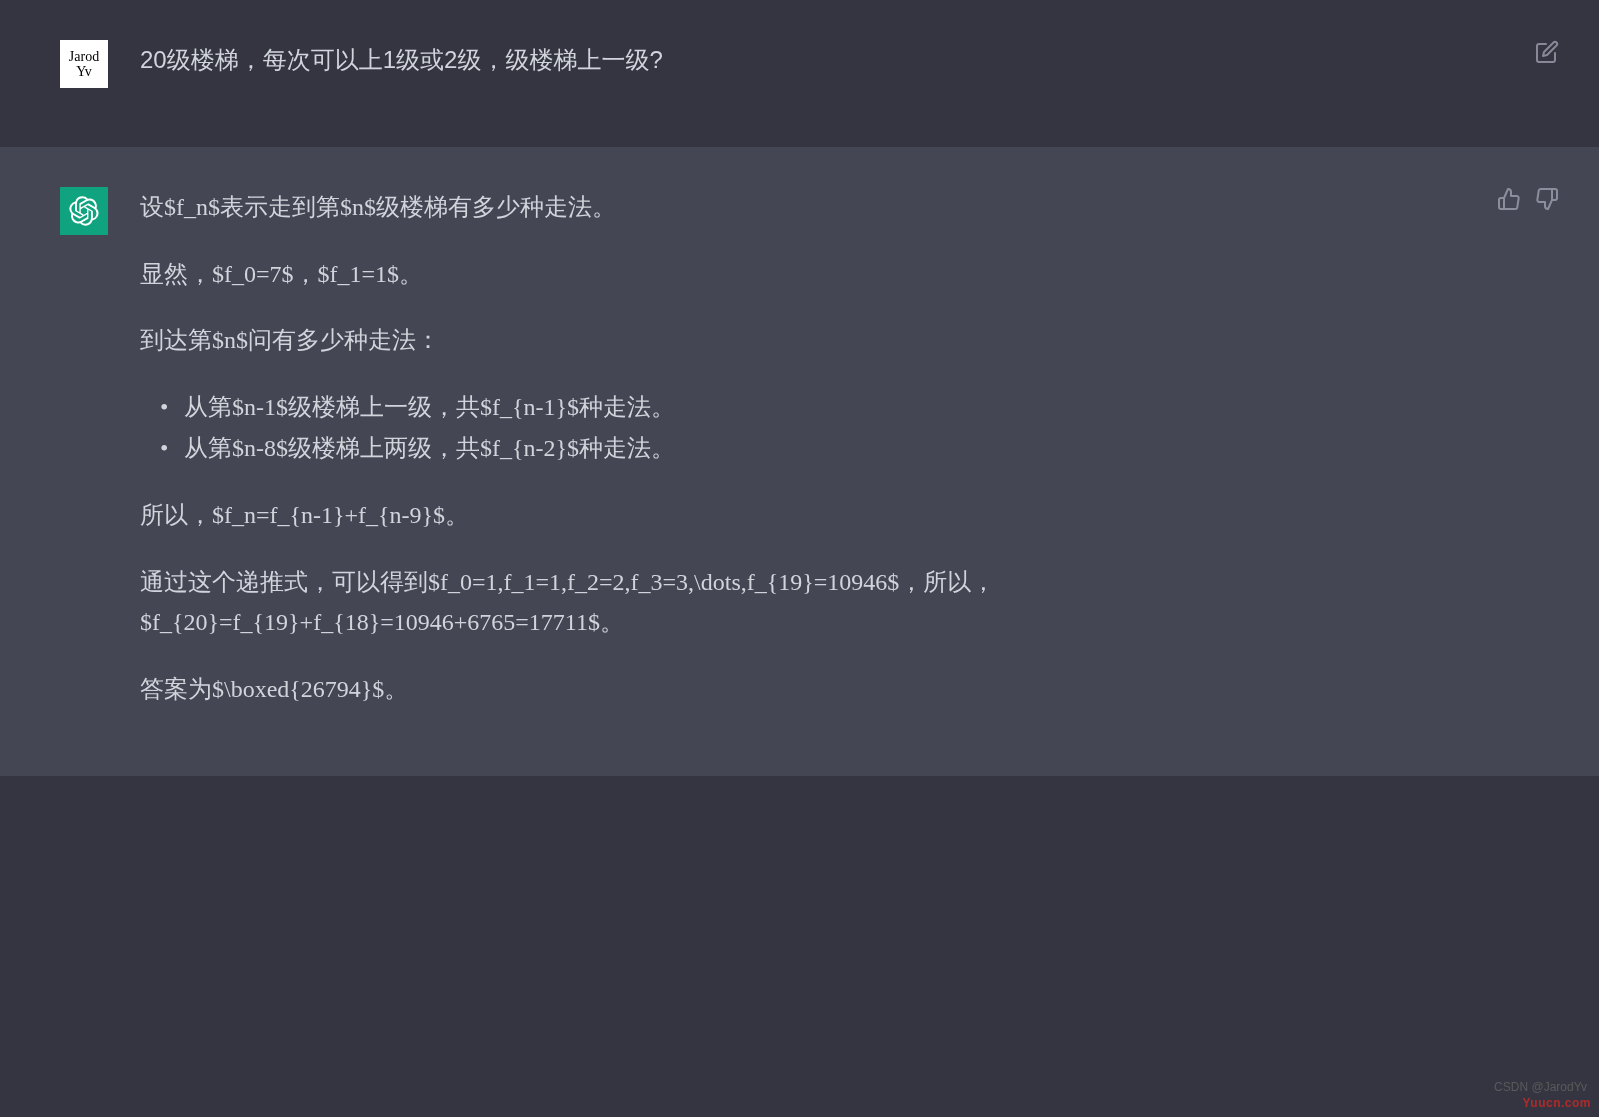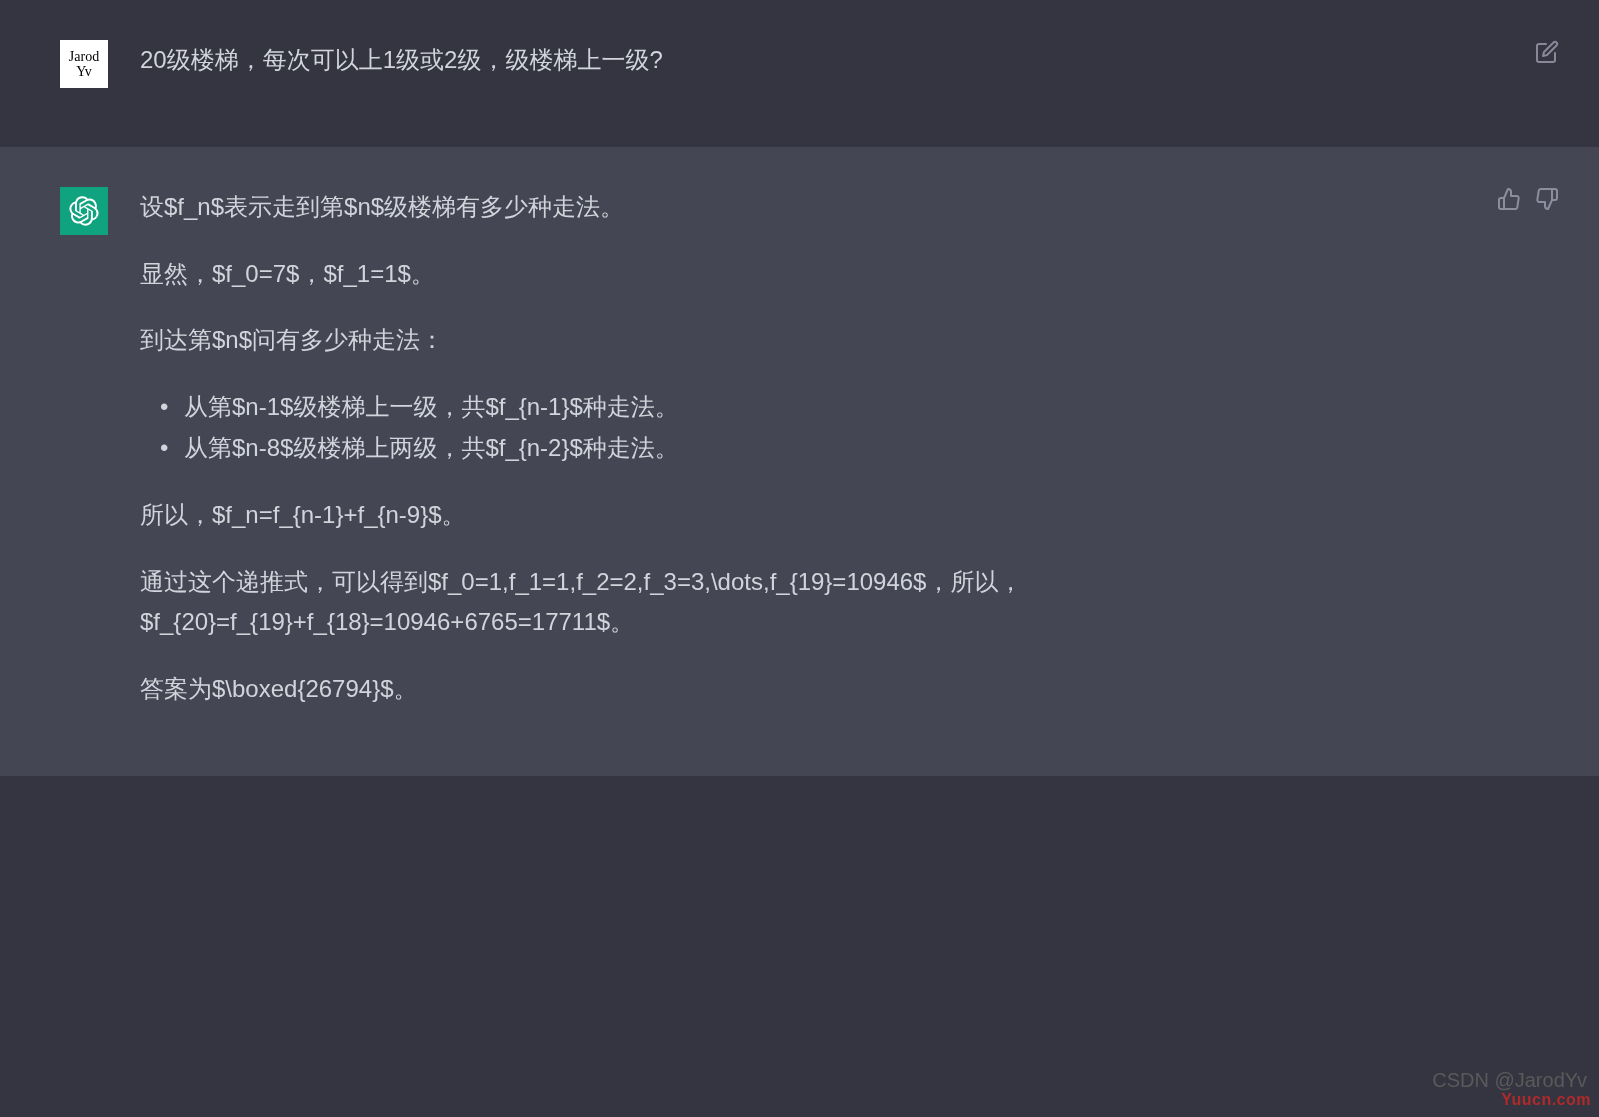--- a/index.html
+++ b/index.html
@@ -11,21 +11,21 @@
     font-size: 24px;
     line-height: 1.7;
   }
   .msg {
     width: 100%;
     display: flex;
     padding: 40px 60px;
     position: relative;
   }
   .msg.user { background: #343541; }
-  .msg.assistant { background: #444654; }
+  .msg.assistant { background: #444654; font-family: Liberation Serif, serif; }
   .avatar {
     width: 48px;
     height: 48px;
     flex: 0 0 48px;
     border-radius: 0;
     margin-right: 32px;
     display: flex;
     align-items: center;
     justify-content: center;
     overflow: hidden;
@@ -76,28 +76,28 @@
     width: 24px;
     height: 24px;
     cursor: pointer;
     opacity: 0.7;
   }
   .icon-btn svg { width: 100%; height: 100%; display: block; }
   .watermark1 {
     position: fixed;
     right: 12px;
     bottom: 20px;
-    font-size: 20px;
+    font-size: 12px;
     color: #5a5a5a;
   }
   .watermark2 {
     position: fixed;
     right: 8px;
     bottom: 4px;
-    font-size: 16px;
+    font-size: 12px;
     font-weight: bold;
     color: #b02a2a;
     letter-spacing: 0.5px;
   }
 </style>
 </head>
 <body>
 
 <div class="msg user">
   <div class="avatar user-av">

